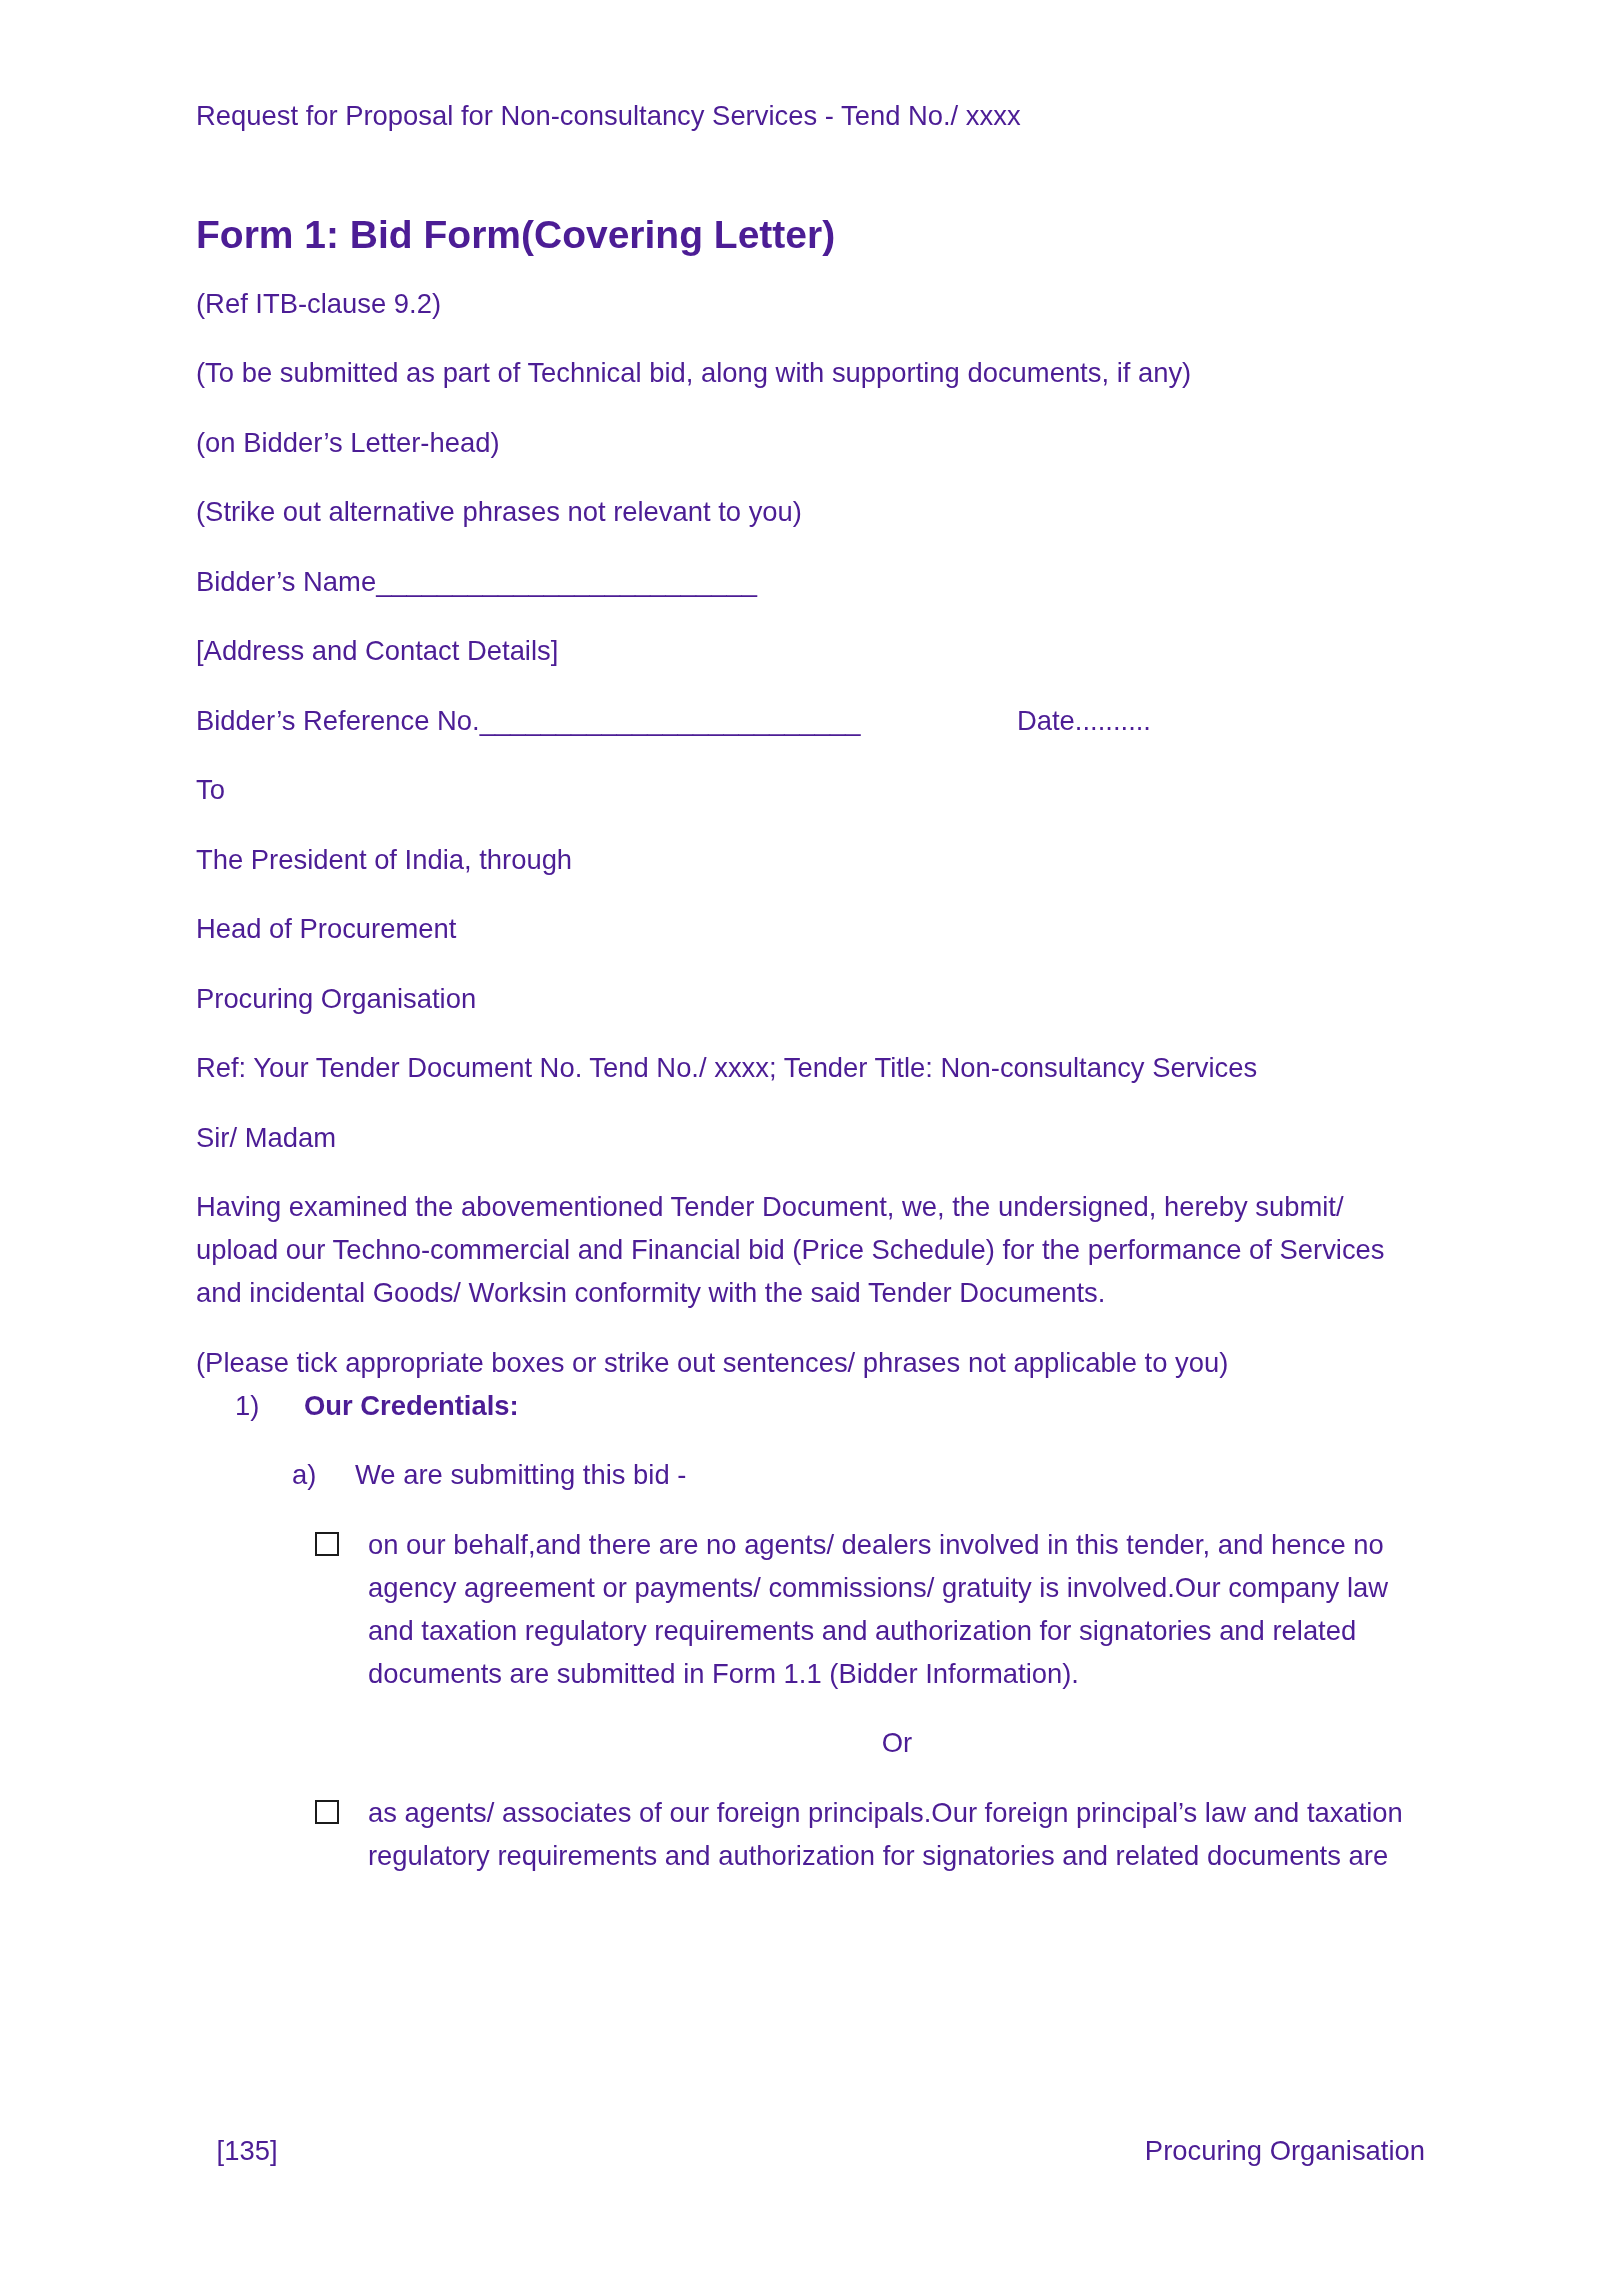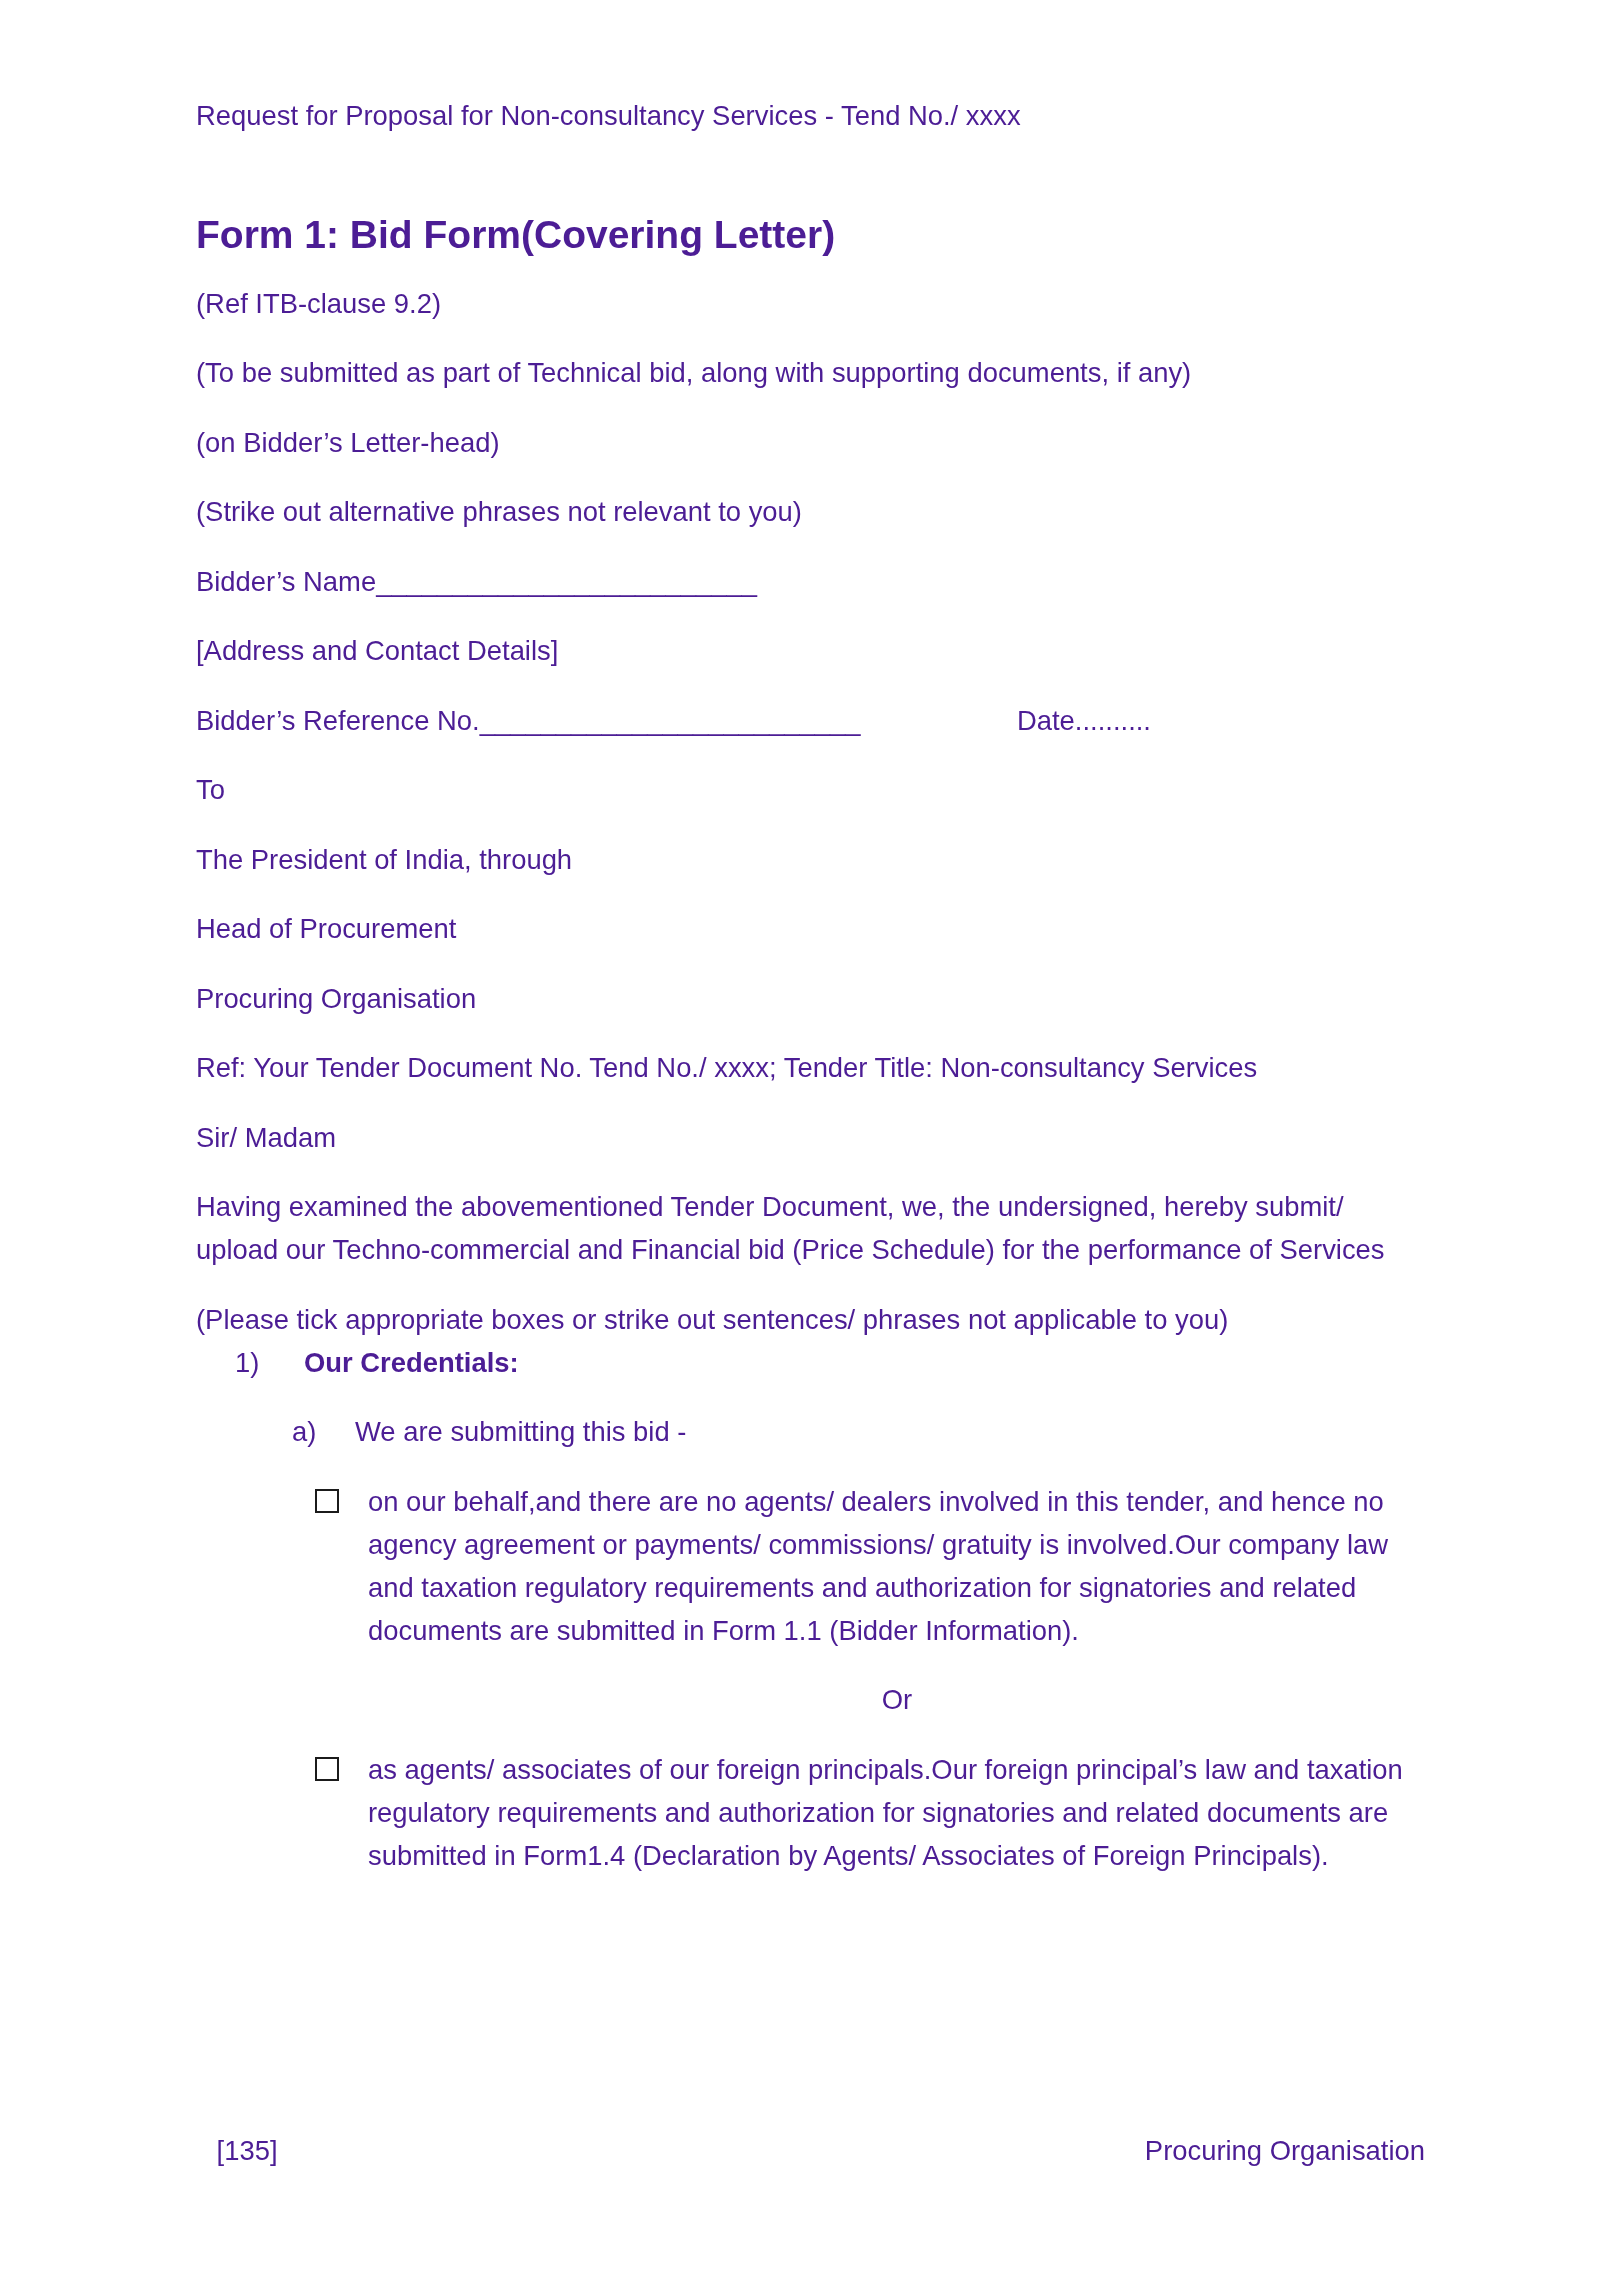--- a/index.html
+++ b/index.html
@@ -94,20 +94,21 @@
     <p class="doc">The President of India, through</p>
     <p class="doc">Head of Procurement</p>
     <p class="doc">Procuring Organisation</p>
 
     <p class="doc">Ref: Your Tender Document No. Tend No./ xxxx; Tender Title: Non-consultancy Services</p>
     <p class="doc">Sir/ Madam</p>
 
     <div class="para">
       <div class="line">Having examined the abovementioned Tender Document, we, the undersigned, hereby submit/</div>
       <div class="line">upload our Techno-commercial and Financial bid (Price Schedule) for the performance of Services</div>
+      <div class="line">and incidental Goods/ Worksin conformity with the said Tender Documents.</div>
     </div>
 
     <p class="doc tight">(Please tick appropriate boxes or strike out sentences/ phrases not applicable to you)</p>
 
     <div class="li1">
       <span class="num">1)</span>
       <span class="heading">Our Credentials:</span>
     </div>
 
     <div class="li2">
@@ -122,21 +123,20 @@
       <div class="line">and taxation regulatory requirements and authorization for signatories and related</div>
       <div class="line">documents are submitted in Form 1.1 (Bidder Information).</div>
     </div>
 
     <div class="or-row">Or</div>
 
     <div class="option">
       <span class="cbx"></span>
       <div class="line">as agents/ associates of our foreign principals.Our foreign principal’s law and taxation</div>
       <div class="line">regulatory requirements and authorization for signatories and related documents are</div>
-      <div class="line">submitted in Form1.4 (Declaration by Agents/ Associates of Foreign Principals).</div>
     </div>
 
   </div>
 
   <div class="footer">
     <span class="page-num">[135]</span>
     <span>Procuring Organisation</span>
   </div>
 </div>
 

